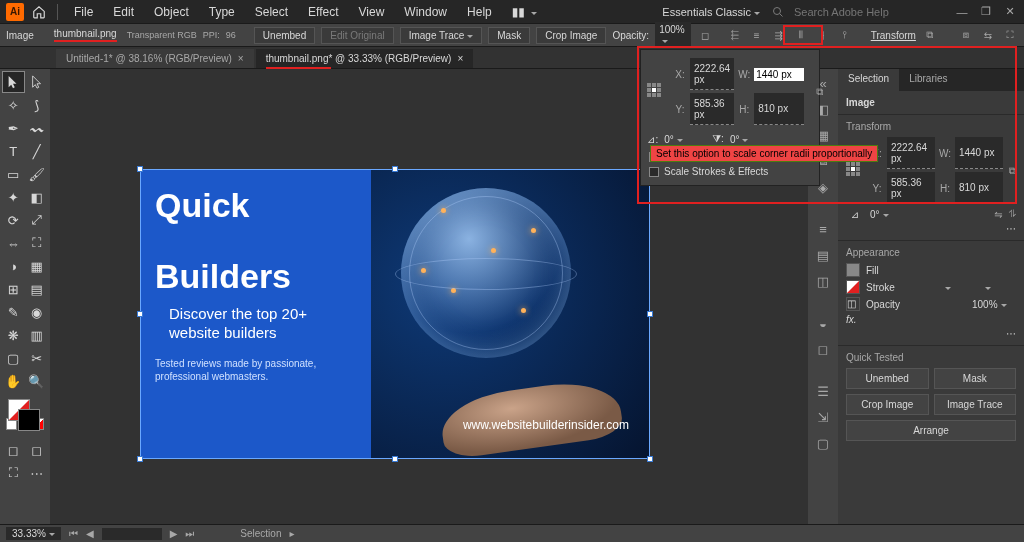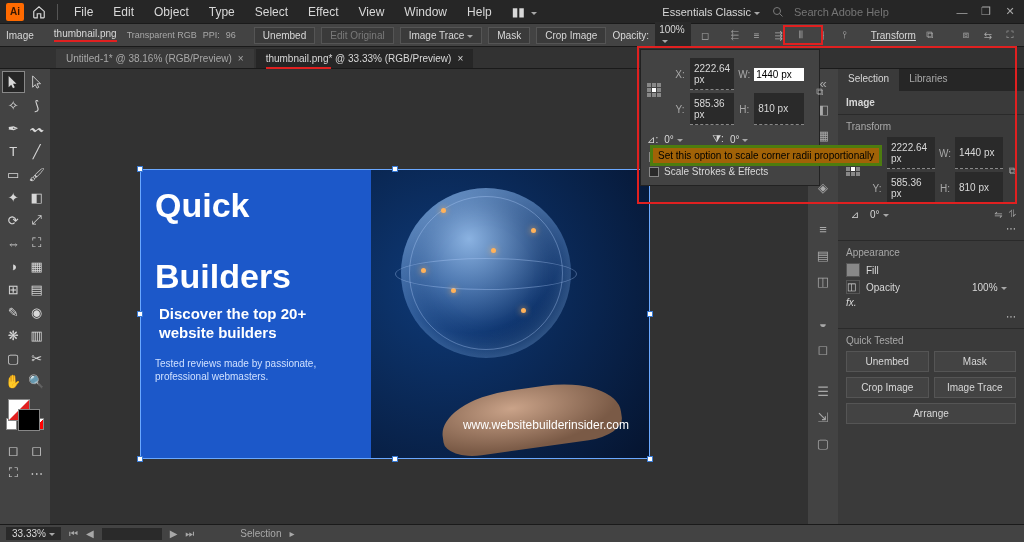--- a/index.html
+++ b/index.html
@@ -58,21 +58,21 @@
   
   #canvas-area{flex:1;background:var(--bg-dark);position:relative;overflow:hidden}
   #artwork{position:absolute;top:100px;left:90px;width:510px;height:290px;border:1px solid #6aa8ff}
   #artwork .handle{position:absolute;width:6px;height:6px;background:#fff;border:1px solid #3a7bd5}
   .h-tl{top:-4px;left:-4px}.h-tm{top:-4px;left:50%;margin-left:-3px}.h-tr{top:-4px;right:-4px}
   .h-ml{top:50%;left:-4px;margin-top:-3px}.h-mr{top:50%;right:-4px;margin-top:-3px}
   .h-bl{bottom:-4px;left:-4px}.h-bm{bottom:-4px;left:50%;margin-left:-3px}.h-br{bottom:-4px;right:-4px}
   .art-bg{position:absolute;inset:0;background:radial-gradient(circle at 60% 40%,#0e3a78 0%,#05122b 80%)}
   .art-left{position:absolute;top:0;left:0;width:230px;height:100%;background:var(--blue);padding:18px 14px;color:#fff}
   .art-left h1{margin:0;font-size:34px;font-weight:800;line-height:1.05}
-  .art-left p.sub{margin:10px 4px 0;font-size:15px;font-weight:700;line-height:1.25}
+  .art-left p.sub{margin:10px 14px 0;font-size:15px;font-weight:400;line-height:1.25}
   .art-left p.small{margin:14px 0 0;font-size:10px;color:#cfe0ff;line-height:1.3}
   .art-url{position:absolute;right:20px;bottom:26px;color:#fff;font-size:12px}
   .globe{position:absolute;top:18px;left:260px;width:170px;height:170px;border-radius:50%;background:radial-gradient(circle at 40% 30%,rgba(170,210,255,.8),rgba(30,80,160,.2) 60%,transparent 75%);box-shadow:inset 0 0 30px rgba(150,200,255,.5)}
   .globe::before,.globe::after{content:"";position:absolute;border:1px solid rgba(180,210,255,.35);border-radius:50%}
   .globe::before{inset:8px}
   .globe::after{top:50%;left:-6px;right:-6px;height:30px;margin-top:-15px}
   .dot{position:absolute;width:5px;height:5px;border-radius:50%;background:#ffb25a;box-shadow:0 0 6px #ffb25a}
   .hand{position:absolute;bottom:10px;left:300px;width:180px;height:60px;background:radial-gradient(ellipse at 40% 30%,#caa389,#7a5a46 70%);border-radius:40% 40% 20% 20% / 60% 60% 30% 30%;transform:rotate(-8deg)}
   
   #rightstrip{width:30px;background:var(--bg-panel2);display:flex;flex-direction:column;align-items:center;padding-top:4px;gap:6px}
@@ -89,21 +89,21 @@
   .propgrid .val.underline{border-bottom:1px dashed #888}
   .appearance-row{display:flex;align-items:center;gap:6px;margin:3px 0}
   .sq{width:14px;height:14px}
   .qbtn{flex:1;background:var(--bg-panel2);color:var(--text);text-align:center;padding:4px 0;font-size:10px;border:1px solid #555}
   
   #transform-pop{position:absolute;top:49px;left:640px;width:180px;background:var(--bg-panel2);z-index:50;font-size:10px;padding-bottom:6px;border:1px solid #222}
   #transform-pop .propgrid{padding:4px 6px}
   #transform-pop .val-input{background:#fff;color:#000;border:none;width:50px;font-size:10px;padding:1px 2px}
   #transform-pop .check{display:flex;align-items:center;gap:5px;padding:2px 8px;color:var(--text)}
   #transform-pop .check .box{width:10px;height:10px;border:1px solid #888;background:var(--bg-input)}
-  .tooltip{position:absolute;top:145px;left:650px;background:#a16207;color:#000;font-size:10px;padding:2px 5px;border:3px solid #4d7c0f;z-index:60;white-space:nowrap}
+  .tooltip{position:absolute;top:145px;left:650px;background:#ef4444;color:#000;font-size:10px;padding:2px 5px;border:1px solid #4d7c0f;z-index:60;white-space:nowrap}
   
   .red-box{position:absolute;border:2px solid var(--red);pointer-events:none;z-index:70}
   
   #statusbar{position:absolute;bottom:0;left:0;right:0;height:18px;background:var(--bg-panel2);display:flex;align-items:center;padding:0 6px;gap:8px;font-size:10px;color:var(--text-dim);border-top:1px solid #1a1a1a}
   #statusbar .zoom{background:var(--bg-input);color:var(--text);padding:1px 6px}
   
   .chev::after{content:"";border:3px solid transparent;border-top-color:var(--text-dim);display:inline-block;margin-left:3px;transform:translateY(2px)}
   svg{display:block}
 </style>
 </head>
@@ -332,20 +332,27 @@
       </div>
       <div style="text-align:right;margin-top:3px"><span>⋯</span></div>
     </div>
     <div class="section">
       <div class="title">Appearance</div>
       <div class="appearance-row">
         <div class="sq" style="background:#888;border:1px solid #555"></div>
         <span>Fill</span>
       </div>
       <div class="appearance-row">
+        <div class="sq" style="background:linear-gradient(135deg,#fff 49%,var(--red) 51%);border:1px solid #555"></div>
+        <span>Stroke</span>
+        <span style="flex:1"></span>
+        <span class="val chev" style="width:34px"></span>
+        <span class="val chev" style="width:34px"></span>
+      </div>
+      <div class="appearance-row">
         <div class="sq" style="border:1px solid #555">◫</div>
         <span>Opacity</span>
         <span style="flex:1"></span>
         <span class="val underline chev" style="width:44px">100%</span>
       </div>
       <div class="appearance-row">
         <span style="font-style:italic">fx.</span>
       </div>
       <div style="text-align:right"><span>⋯</span></div>
     </div>

